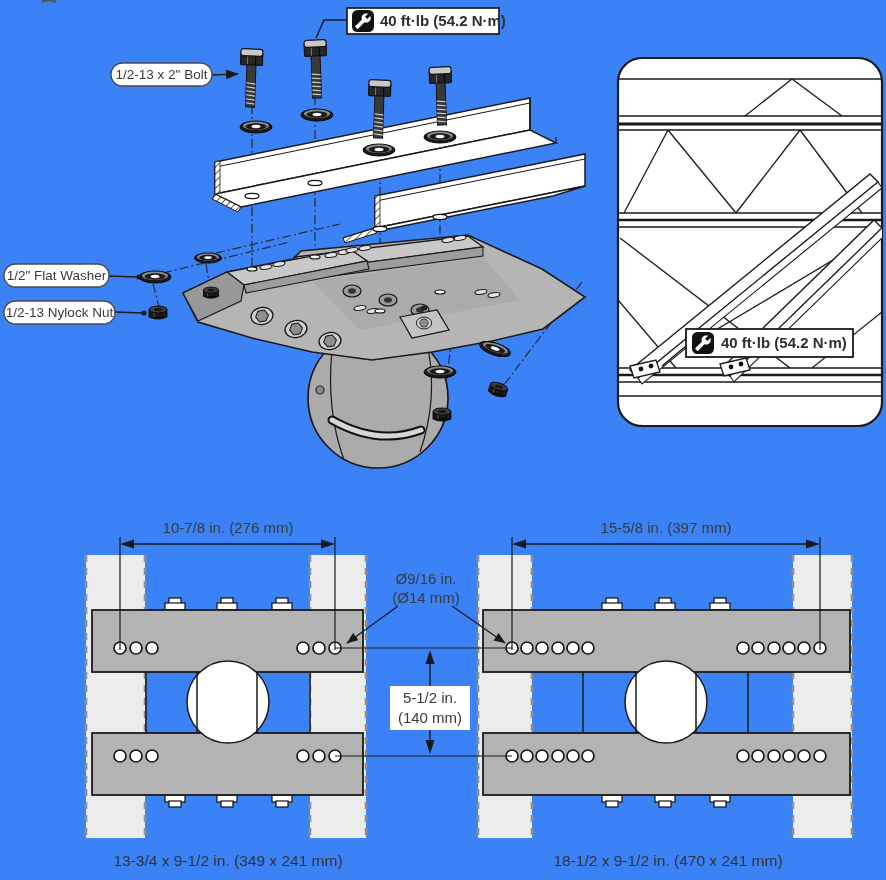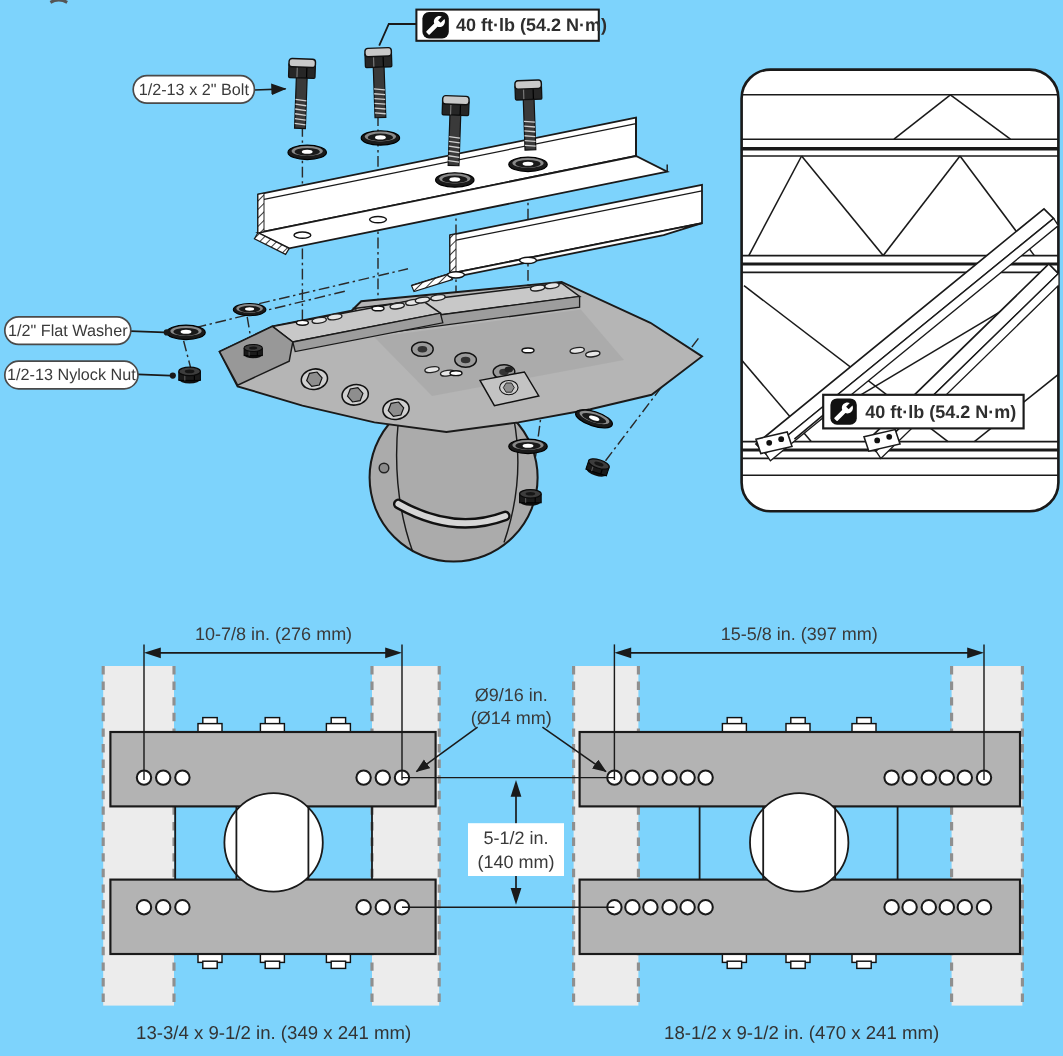--- a/index.html
+++ b/index.html
@@ -1,16 +1,16 @@
 <!DOCTYPE html>
 <html><head>
 <meta charset="utf-8">
 <style>
   html,body{margin:0;padding:0;background:#fff;}
-  .page{position:relative;width:886px;height:880px;background:#7dd3fc;overflow:hidden;
+  .page{position:relative;width:886px;height:880px;background:#3b82f6;overflow:hidden;
         font-family:"Liberation Sans", sans-serif;}
   svg text{font-family:"Liberation Sans", sans-serif;}
   .dimtext{font-size:15px;fill:#3a3a3a;}
   .captext{font-size:15.5px;fill:#333;}
   .torquetext{font-size:15px;font-weight:bold;fill:#2e2e2e;}
   .pilltext{font-size:13.5px;fill:#3a3a3a;}
   .ln{stroke:#1a1a1a;fill:none;}
 </style>
 </head>
 <body>

